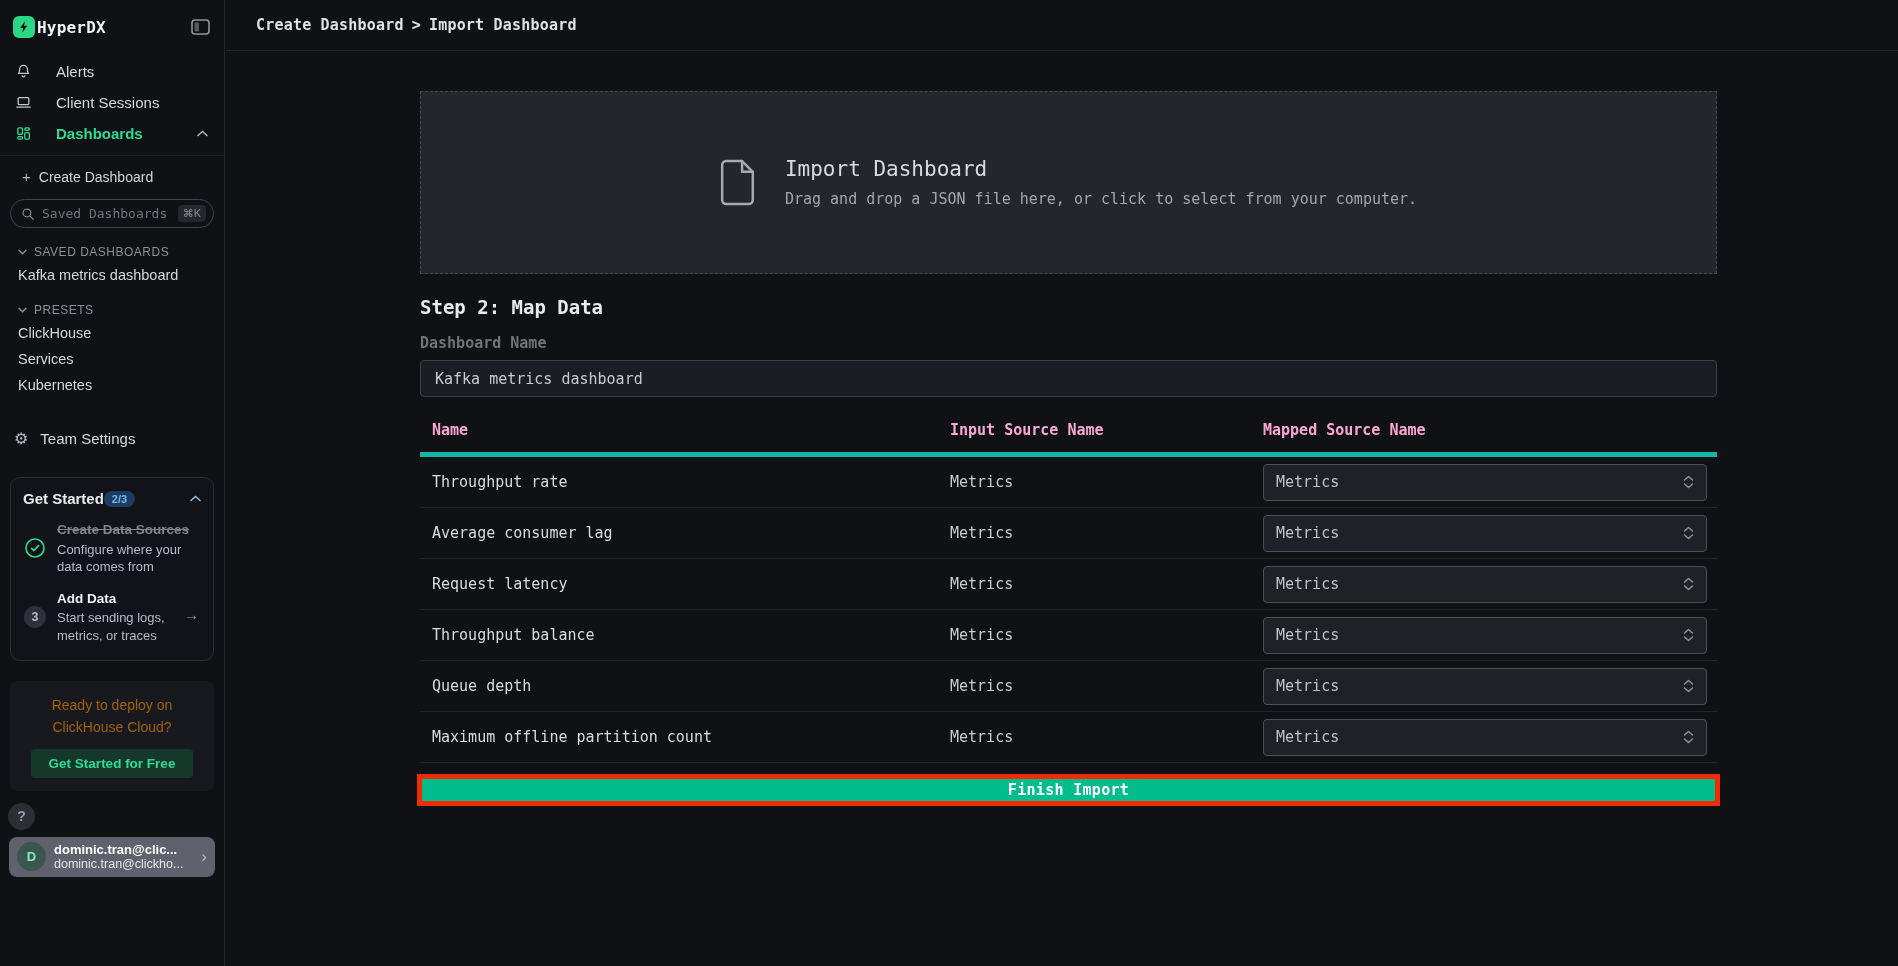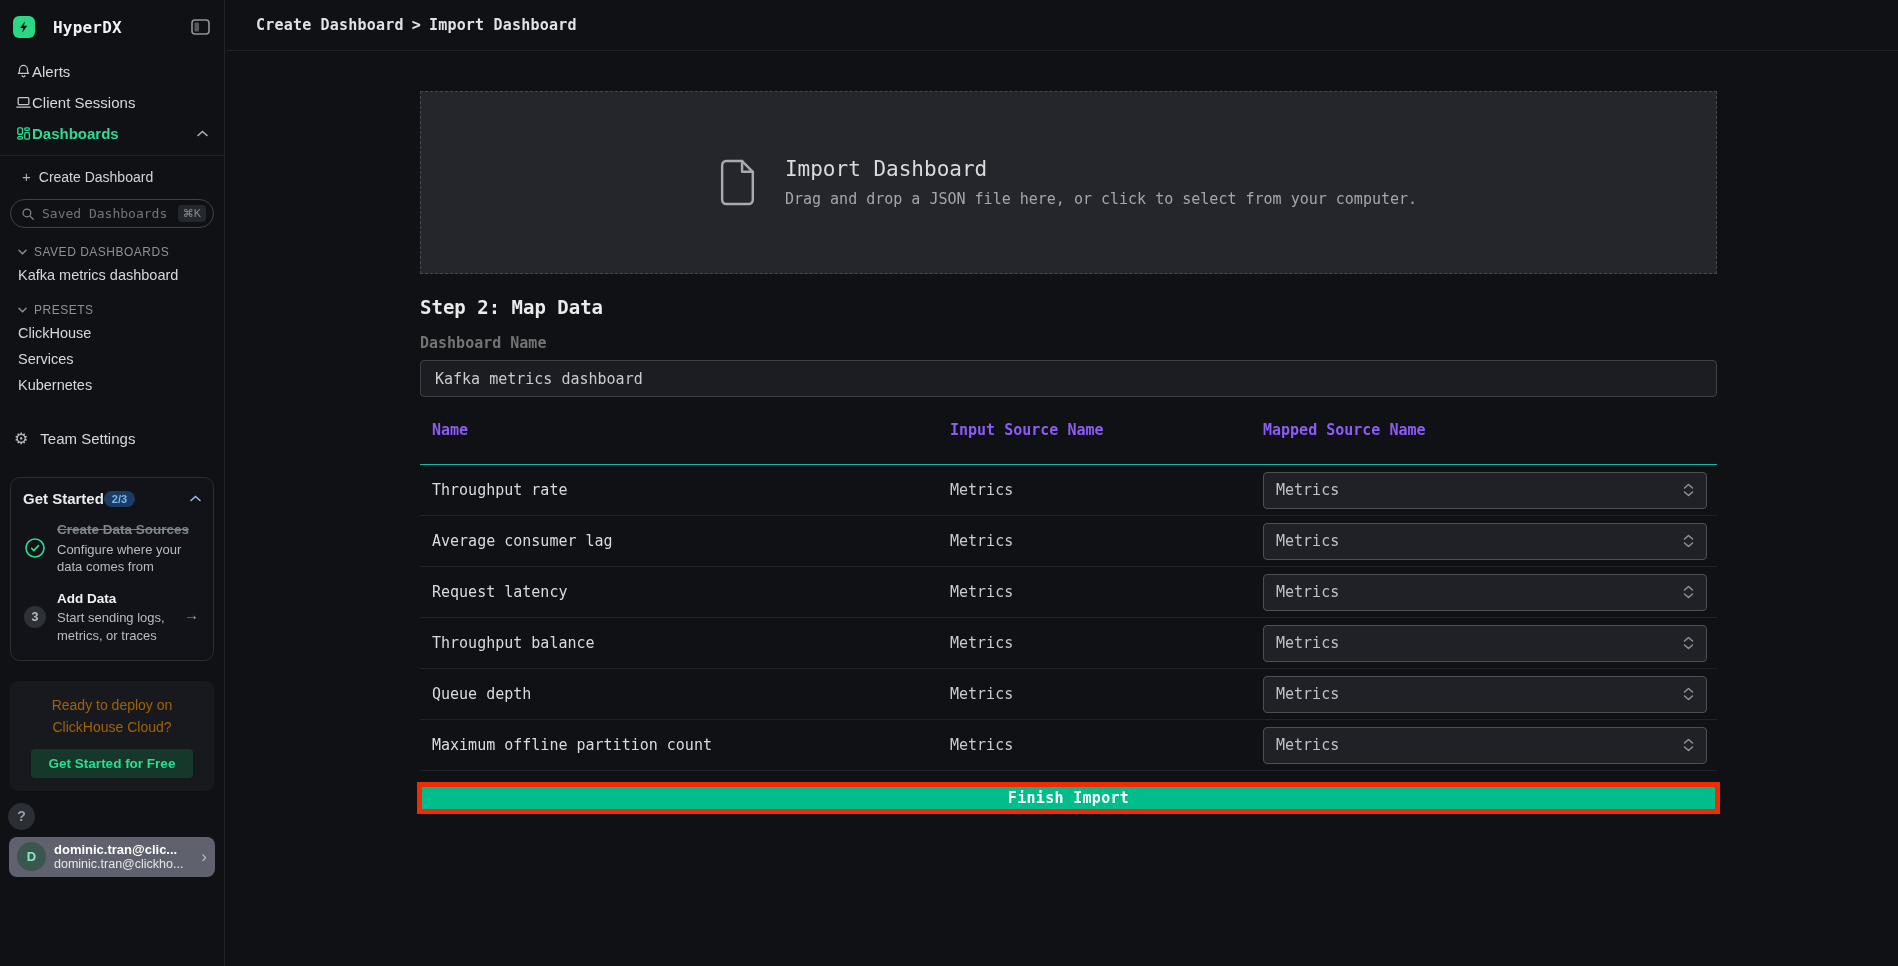--- a/index.html
+++ b/index.html
@@ -3,29 +3,29 @@
 <meta charset="utf-8">
 <style>
   * { box-sizing: border-box; margin: 0; padding: 0; }
   html,body { width:1898px; height:966px; background:#0f1114; overflow:hidden;
     font-family:"DejaVu Sans Mono", monospace; }
 
   
   .sidebar { position:fixed; left:0; top:0; width:225px; height:966px;
     background:#0f1115; border-right:1px solid #21242a;
     font-family:"Liberation Sans", sans-serif; display:flex; flex-direction:column; }
-  .logo-row { display:flex; align-items:center; gap:18px; padding:16px 14px 12px 13px; }
+  .logo-row { display:flex; align-items:center; gap:2px; padding:16px 14px 12px 13px; }
   .logo-badge { width:22px; height:22px; border-radius:6px; background:#2bd784;
     display:flex; align-items:center; justify-content:center; flex:0 0 auto; }
   .logo-title { font-family:"DejaVu Sans Mono", monospace; font-weight:bold;
     font-size:16px; color:#f1f2f4; letter-spacing:.2px; }
   .panel-btn { margin-left:auto; display:flex; cursor:pointer; }
 
   .nav { padding-top:6px; }
-  .nav-item { display:flex; align-items:center; gap:0; padding:7px 16px 7px 15px;
+  .nav-item { display:flex; align-items:center; gap:24px; padding:7px 16px 7px 15px;
     font-size:15px; color:#d6d8da; cursor:pointer; }
   .nav-item .chev { margin-left:auto; display:flex; }
   .nav-item.active { color:#2edb94; font-weight:bold; }
   .nav-divider { border-top:1px solid #1d2026; margin-top:6px; }
 
   .create-row { display:flex; align-items:center; gap:8px; padding:12px 16px 4px 22px;
     font-size:14px; color:#d3d5d8; cursor:pointer; }
   .plus { color:#aeb2b8; font-size:15px; }
 
   .search-pill { margin:10px 10px 2px 10px; height:29px; border:1px solid #3e434b;
@@ -96,22 +96,22 @@
   .dz-sub { font-size:15px; color:#a3a7ac; margin-top:9px; }
 
   .step-label { margin-top:22px; font-size:19px; font-weight:bold; color:#e8eaec; }
   .dn-label   { margin-top:16px; font-size:15px; font-weight:bold; color:#737373; }
   .dn-input { margin-top:8px; width:100%; height:37px; background:#1b1d22;
     border:1px solid #3e4248; border-radius:4px; padding:0 14px; font-size:15px;
     color:#c9ccce; font-family:"DejaVu Sans Mono", monospace; outline:none; }
 
   .table { margin-top:12px; }
   .tgrid { display:grid; grid-template-columns:530px 313px 1fr; align-items:center; }
-  .thead { padding:12px 0 25px 0; border-bottom:1px solid #14b8a6;
-    font-size:15px; font-weight:bold; color:#8b5cf6; }
+  .thead { padding:12px 0 13px 0; border-bottom:5px solid #14b8a6;
+    font-size:15px; font-weight:bold; color:#f9a8d4; }
   .thead > div:first-child { padding-left:12px; }
   .trow { height:51px; border-bottom:1px solid #202328; }
   .c-name { padding-left:12px; font-size:15px; color:#d9dcde; }
   .c-input { font-size:15px; color:#c9ccce; }
   .select { margin-right:10px; height:37px; background:#1f2126; border:1px solid #4b4f56;
     border-radius:4px; display:flex; align-items:center; justify-content:space-between;
     padding:0 12px; font-size:15px; color:#bfc2c6; cursor:pointer; }
 
   .finish-wrap { margin:11px -3px 0 -3px; background:#f22c02; padding:5px; }
   .finish-btn { width:100%; height:22px; background:#00bd8b; border:none; color:#ffffff;

